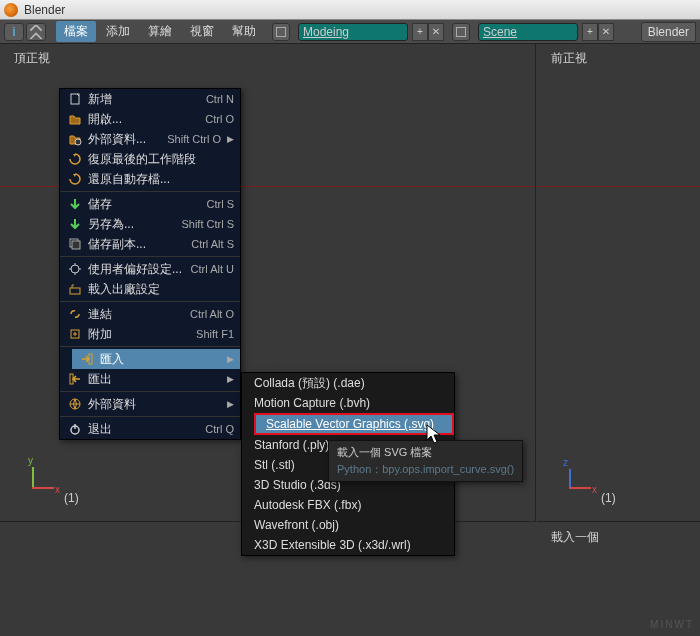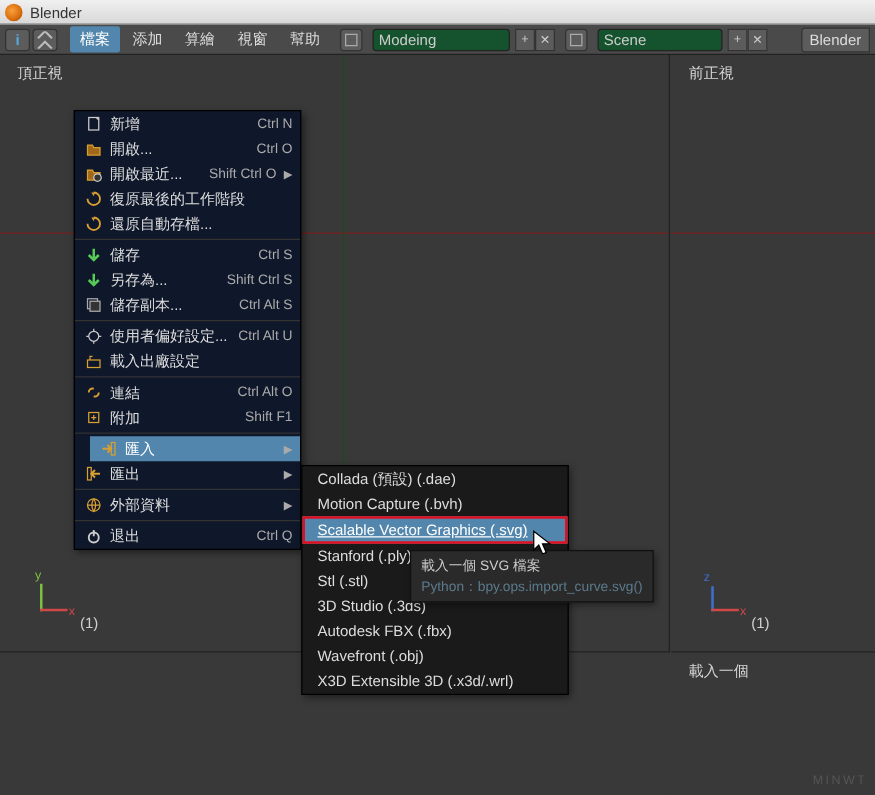--- a/index.html
+++ b/index.html
@@ -8,21 +8,21 @@
 .titlebar { height: 20px; background: linear-gradient(#f0f0f0,#d8d8d8); display: flex; align-items: center; padding: 0 4px; border-bottom: 1px solid #888; }
 .titlebar .logo { width: 14px; height: 14px; background: radial-gradient(circle at 40% 40%, #f8a03c 0%, #d86c0c 60%, #8a3a00 100%); border-radius: 50%; margin-right: 6px; }
 .titlebar .title { color: #333; font-size: 12px; }
 
 .topbar { height: 24px; background: #4a4a4a; border-bottom: 1px solid #222; display: flex; align-items: center; padding: 0 4px; gap: 2px; }
 .topbar .headerbtn { width: 20px; height: 18px; background: #5c5c5c; border: 1px solid #333; border-radius: 3px; display: flex; align-items: center; justify-content: center; }
 .topbar .headerbtn.info::after { content: "i"; color: #5ad; font-weight: bold; }
 .topbar .menubtn { padding: 2px 8px; color: #ddd; cursor: pointer; }
 .topbar .menubtn.active { background: #5386ad; color: #fff; border-radius: 2px; }
 .topbar .spacer { flex: 0 0 6px; }
-.topbar .dropdown { display: flex; align-items: center; background: #14532d; border: 1px solid #222; border-radius: 3px; height: 18px; padding: 0 4px; margin-left: 6px; min-width: 110px; color: #ccc; }
+.topbar .dropdown { display: flex; align-items: center; background: #0f766e; border: 1px solid #222; border-radius: 3px; height: 18px; padding: 0 4px; margin-left: 6px; min-width: 110px; color: #ccc; text-decoration: underline; }
 .topbar .iconbtns { display: flex; gap: 0; margin-left: 2px; }
 .topbar .tinybtn { width: 16px; height: 18px; background: #5c5c5c; border: 1px solid #333; display: flex; align-items: center; justify-content: center; font-size: 10px; color: #ccc; }
 .topbar .rightlabel { margin-left: auto; padding: 2px 6px; background: #5c5c5c; border: 1px solid #333; border-radius: 3px 0 0 3px; color: #ddd; }
 .squareicon { width: 18px; height: 18px; background: #5c5c5c; border: 1px solid #333; border-radius: 3px; margin-left: 6px; display: flex; align-items: center; justify-content: center; }
 .squareicon::before { content:""; width:8px; height:8px; border:1px solid #aaa; }
 
 .viewports { position: relative; width: 700px; height: 592px; background: #393939; }
 .vpanel { position: absolute; background: #393939; }
 .vptitle { position: absolute; top: 6px; left: 14px; color: #d8d8d8; font-size: 12px; }
 .vp-tl { left: 0; top: 0; width: 536px; height: 478px; border-right: 1px solid #222; border-bottom: 1px solid #222; }
@@ -45,21 +45,21 @@
 .menuitem { display: flex; align-items: center; height: 20px; padding: 0 6px; color: #ddd; cursor: pointer; position: relative; }
 .menuitem.hover { background: #5386ad; color: #fff; margin-left: 12px; }
 .menuitem .icon { width: 18px; height: 16px; margin-right: 4px; display: flex; align-items: center; justify-content: center; }
 .menuitem .label { flex: 1; font-size: 12px; }
 .menuitem .shortcut { color: #aaa; font-size: 11px; margin-left: 8px; }
 .menuitem .subarrow { color: #aaa; font-size: 9px; margin-left: 6px; }
 .menusep { height: 1px; background: #333; margin: 2px 0; }
 
 .submenu { position: absolute; left: 241px; top: 328px; width: 214px; background: #1a1a1a; border: 1px solid #000; box-shadow: 2px 2px 6px rgba(0,0,0,.5); }
 .submenu .subitem { display: flex; align-items: center; height: 20px; padding: 0 12px; color: #ddd; cursor: pointer; font-size: 12px; }
-.submenu .subitem.hl { border: 2px solid #e01020; background: #5386ad; color: #fff; padding: 0 10px; height: 22px; text-decoration: underline; }
+.submenu .subitem.hl { border: 2px solid #e01020; background: #5386ad; color: #fff; padding: 0 10px; height: 22px; text-decoration: underline; margin-left: 12px; }
 
 .tooltip { position: absolute; left: 328px; top: 396px; background: #2a2a2a; border: 1px solid #111; padding: 4px 8px; box-shadow: 2px 2px 6px rgba(0,0,0,.5); }
 .tooltip .ttl { color: #ccc; font-size: 11px; }
 .tooltip .py { color: #5c7a8c; font-size: 11px; margin-top: 2px; }
 
 .cursor { position: absolute; left: 426px; top: 380px; width: 18px; height: 22px; pointer-events: none; }
 
 .watermark { position: absolute; right: 6px; bottom: 6px; color: #555; font-size: 10px; letter-spacing: 2px; }
 
 svg.iconsvg { width: 14px; height: 14px; }
@@ -155,21 +155,21 @@
         <span class="label">開啟...</span>
         <span class="shortcut">Ctrl O</span>
       </div>
       <div class="menuitem">
         <span class="icon">
           <svg class="iconsvg" viewBox="0 0 14 14">
             <path d="M2 4 L6 4 L7 6 L12 6 L12 12 L2 12 Z" stroke="#d8a030" fill="#a06818"></path>
             <circle cx="10" cy="10" r="3" fill="#333" stroke="#ccc"></circle>
           </svg>
         </span>
-        <span class="label">開啟最近...</span>
+        <span class="label">外部資料...</span>
         <span class="shortcut">Shift Ctrl O</span>
         <span class="subarrow">▶</span>
       </div>
       <div class="menuitem">
         <span class="icon">
           <svg class="iconsvg" viewBox="0 0 14 14">
             <path d="M7 2 A5 5 0 1 1 2 7" stroke="#d8a030" fill="none" stroke-width="1.5"></path>
             <path d="M5 2 L8 2 L7 5 Z" fill="#d8a030"></path>
           </svg>
         </span>

